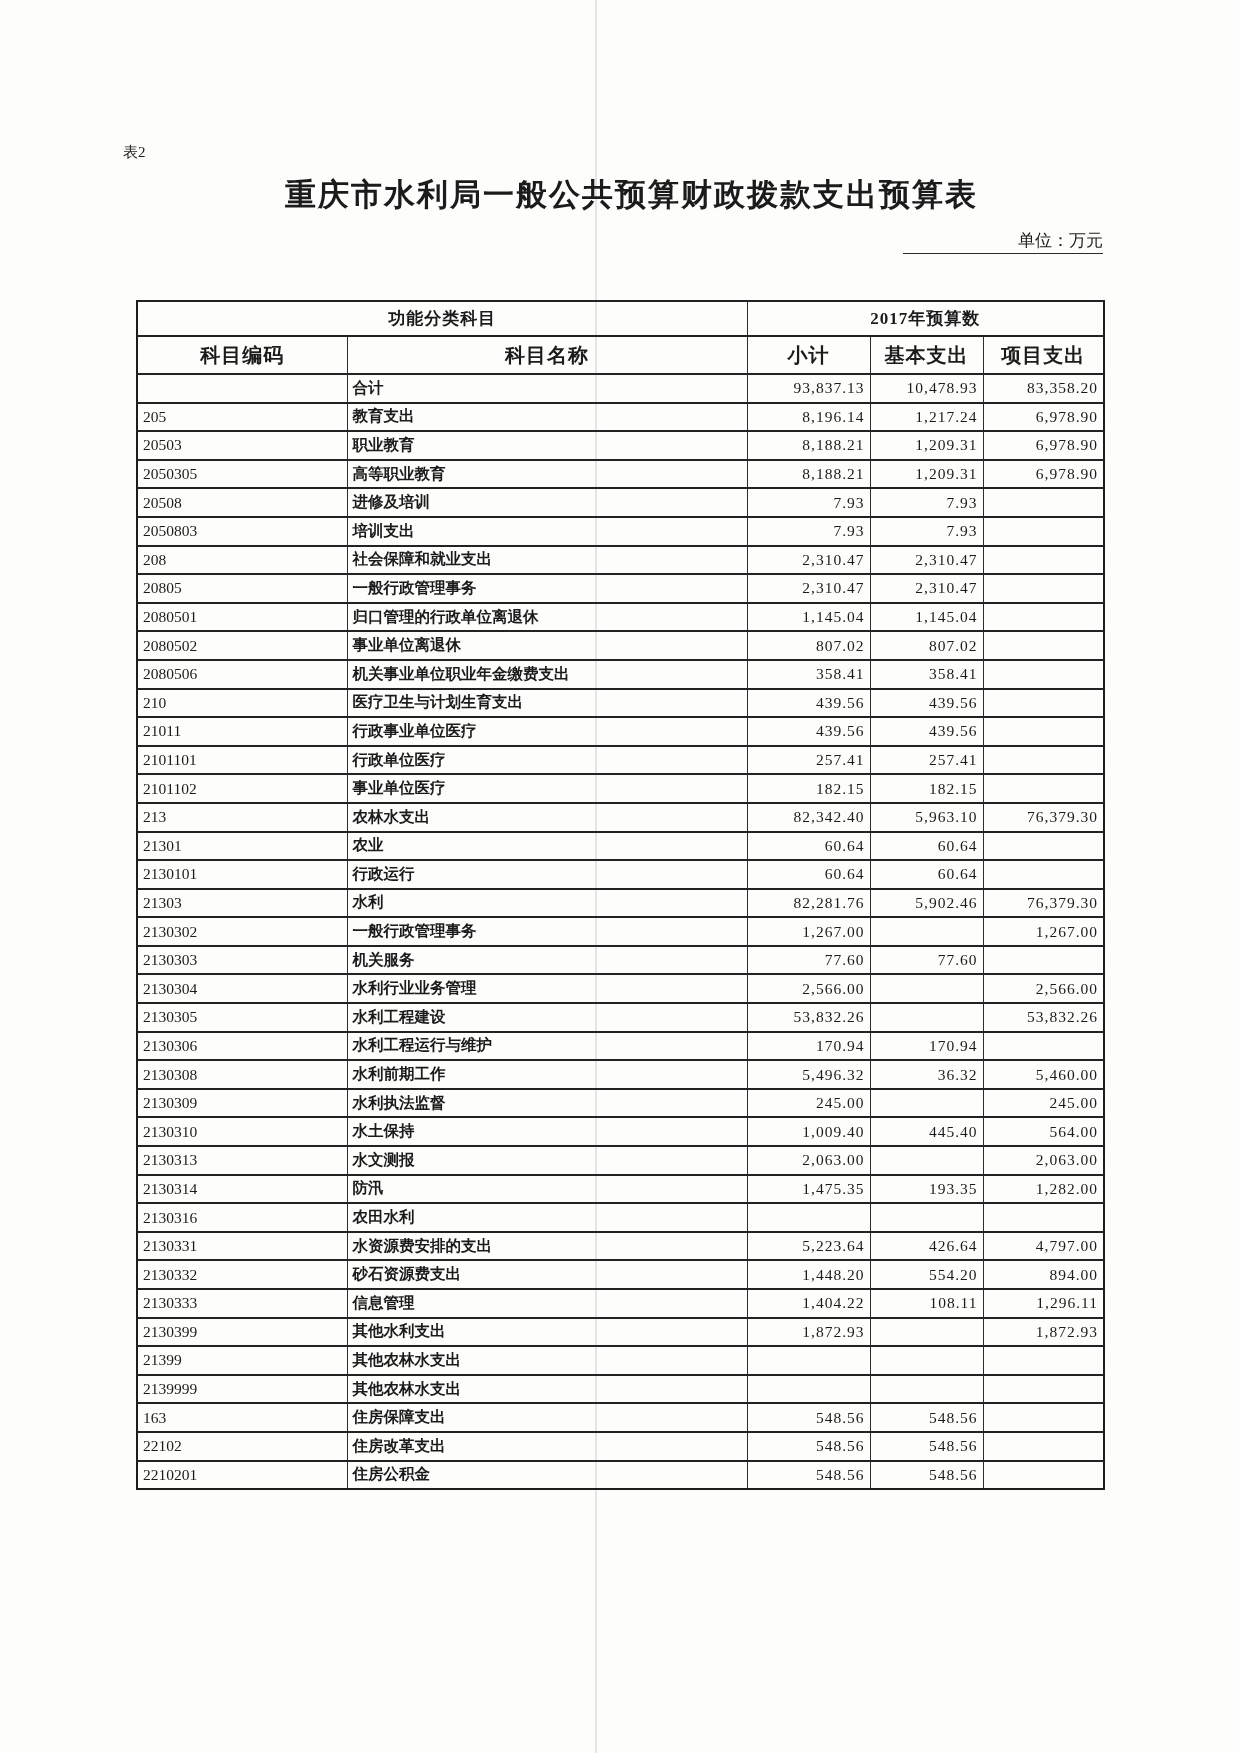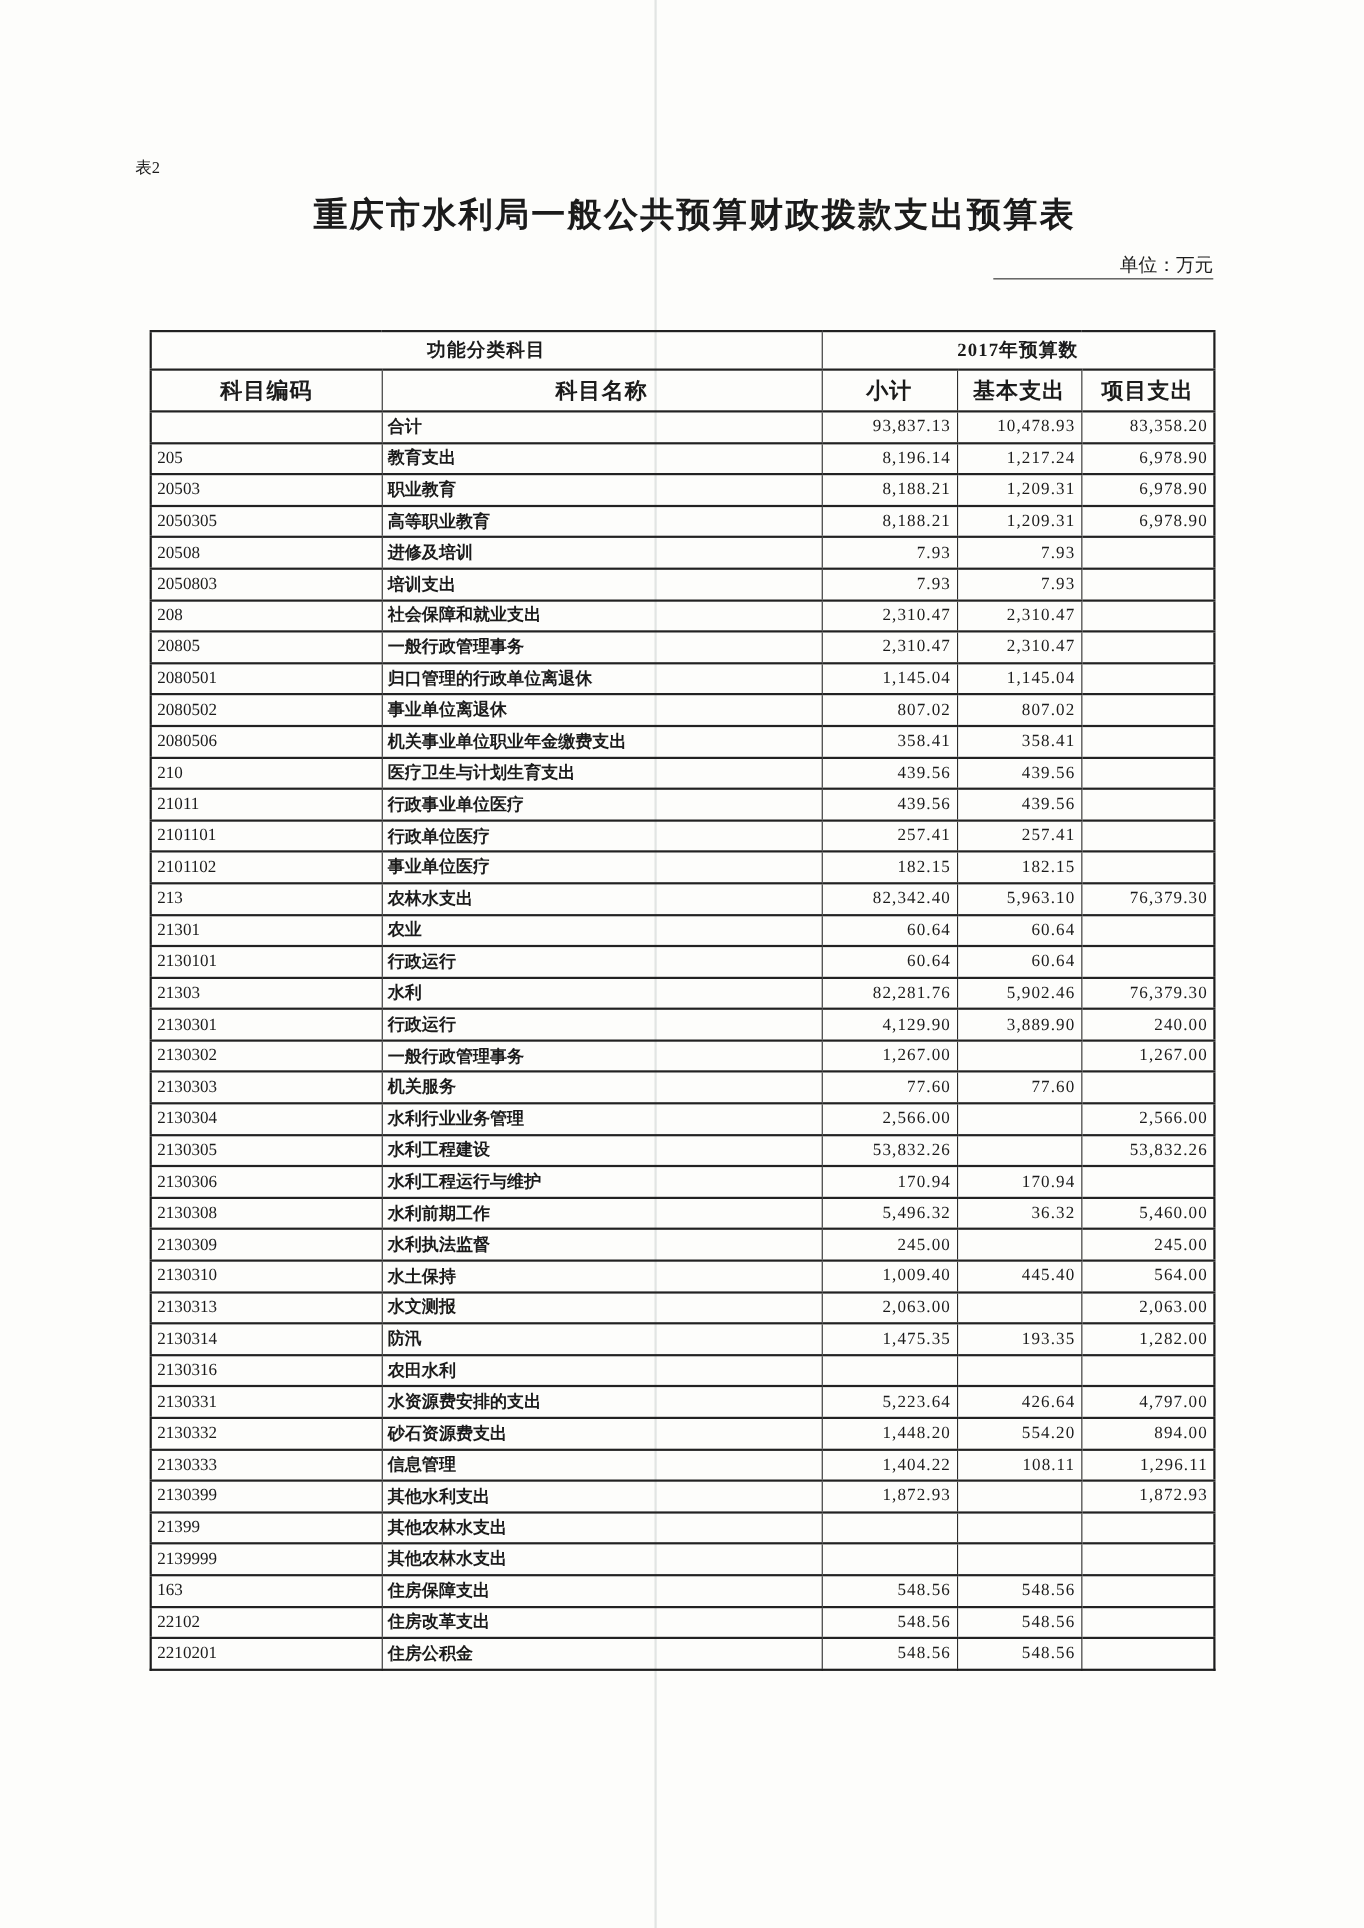--- a/index.html
+++ b/index.html
@@ -225,27 +225,20 @@
         <td class="num"></td>
       </tr>
       <tr>
         <td class="code ind1">21303</td>
         <td class="name ind1">水利</td>
         <td class="num">82,281.76</td>
         <td class="num">5,902.46</td>
         <td class="num">76,379.30</td>
       </tr>
       <tr>
-        <td class="code ind2">2130301</td>
-        <td class="name ind2">行政运行</td>
-        <td class="num">4,129.90</td>
-        <td class="num">3,889.90</td>
-        <td class="num">240.00</td>
-      </tr>
-      <tr>
         <td class="code ind2">2130302</td>
         <td class="name ind2">一般行政管理事务</td>
         <td class="num">1,267.00</td>
         <td class="num"></td>
         <td class="num">1,267.00</td>
       </tr>
       <tr>
         <td class="code ind2">2130303</td>
         <td class="name ind2">机关服务</td>
         <td class="num">77.60</td>

